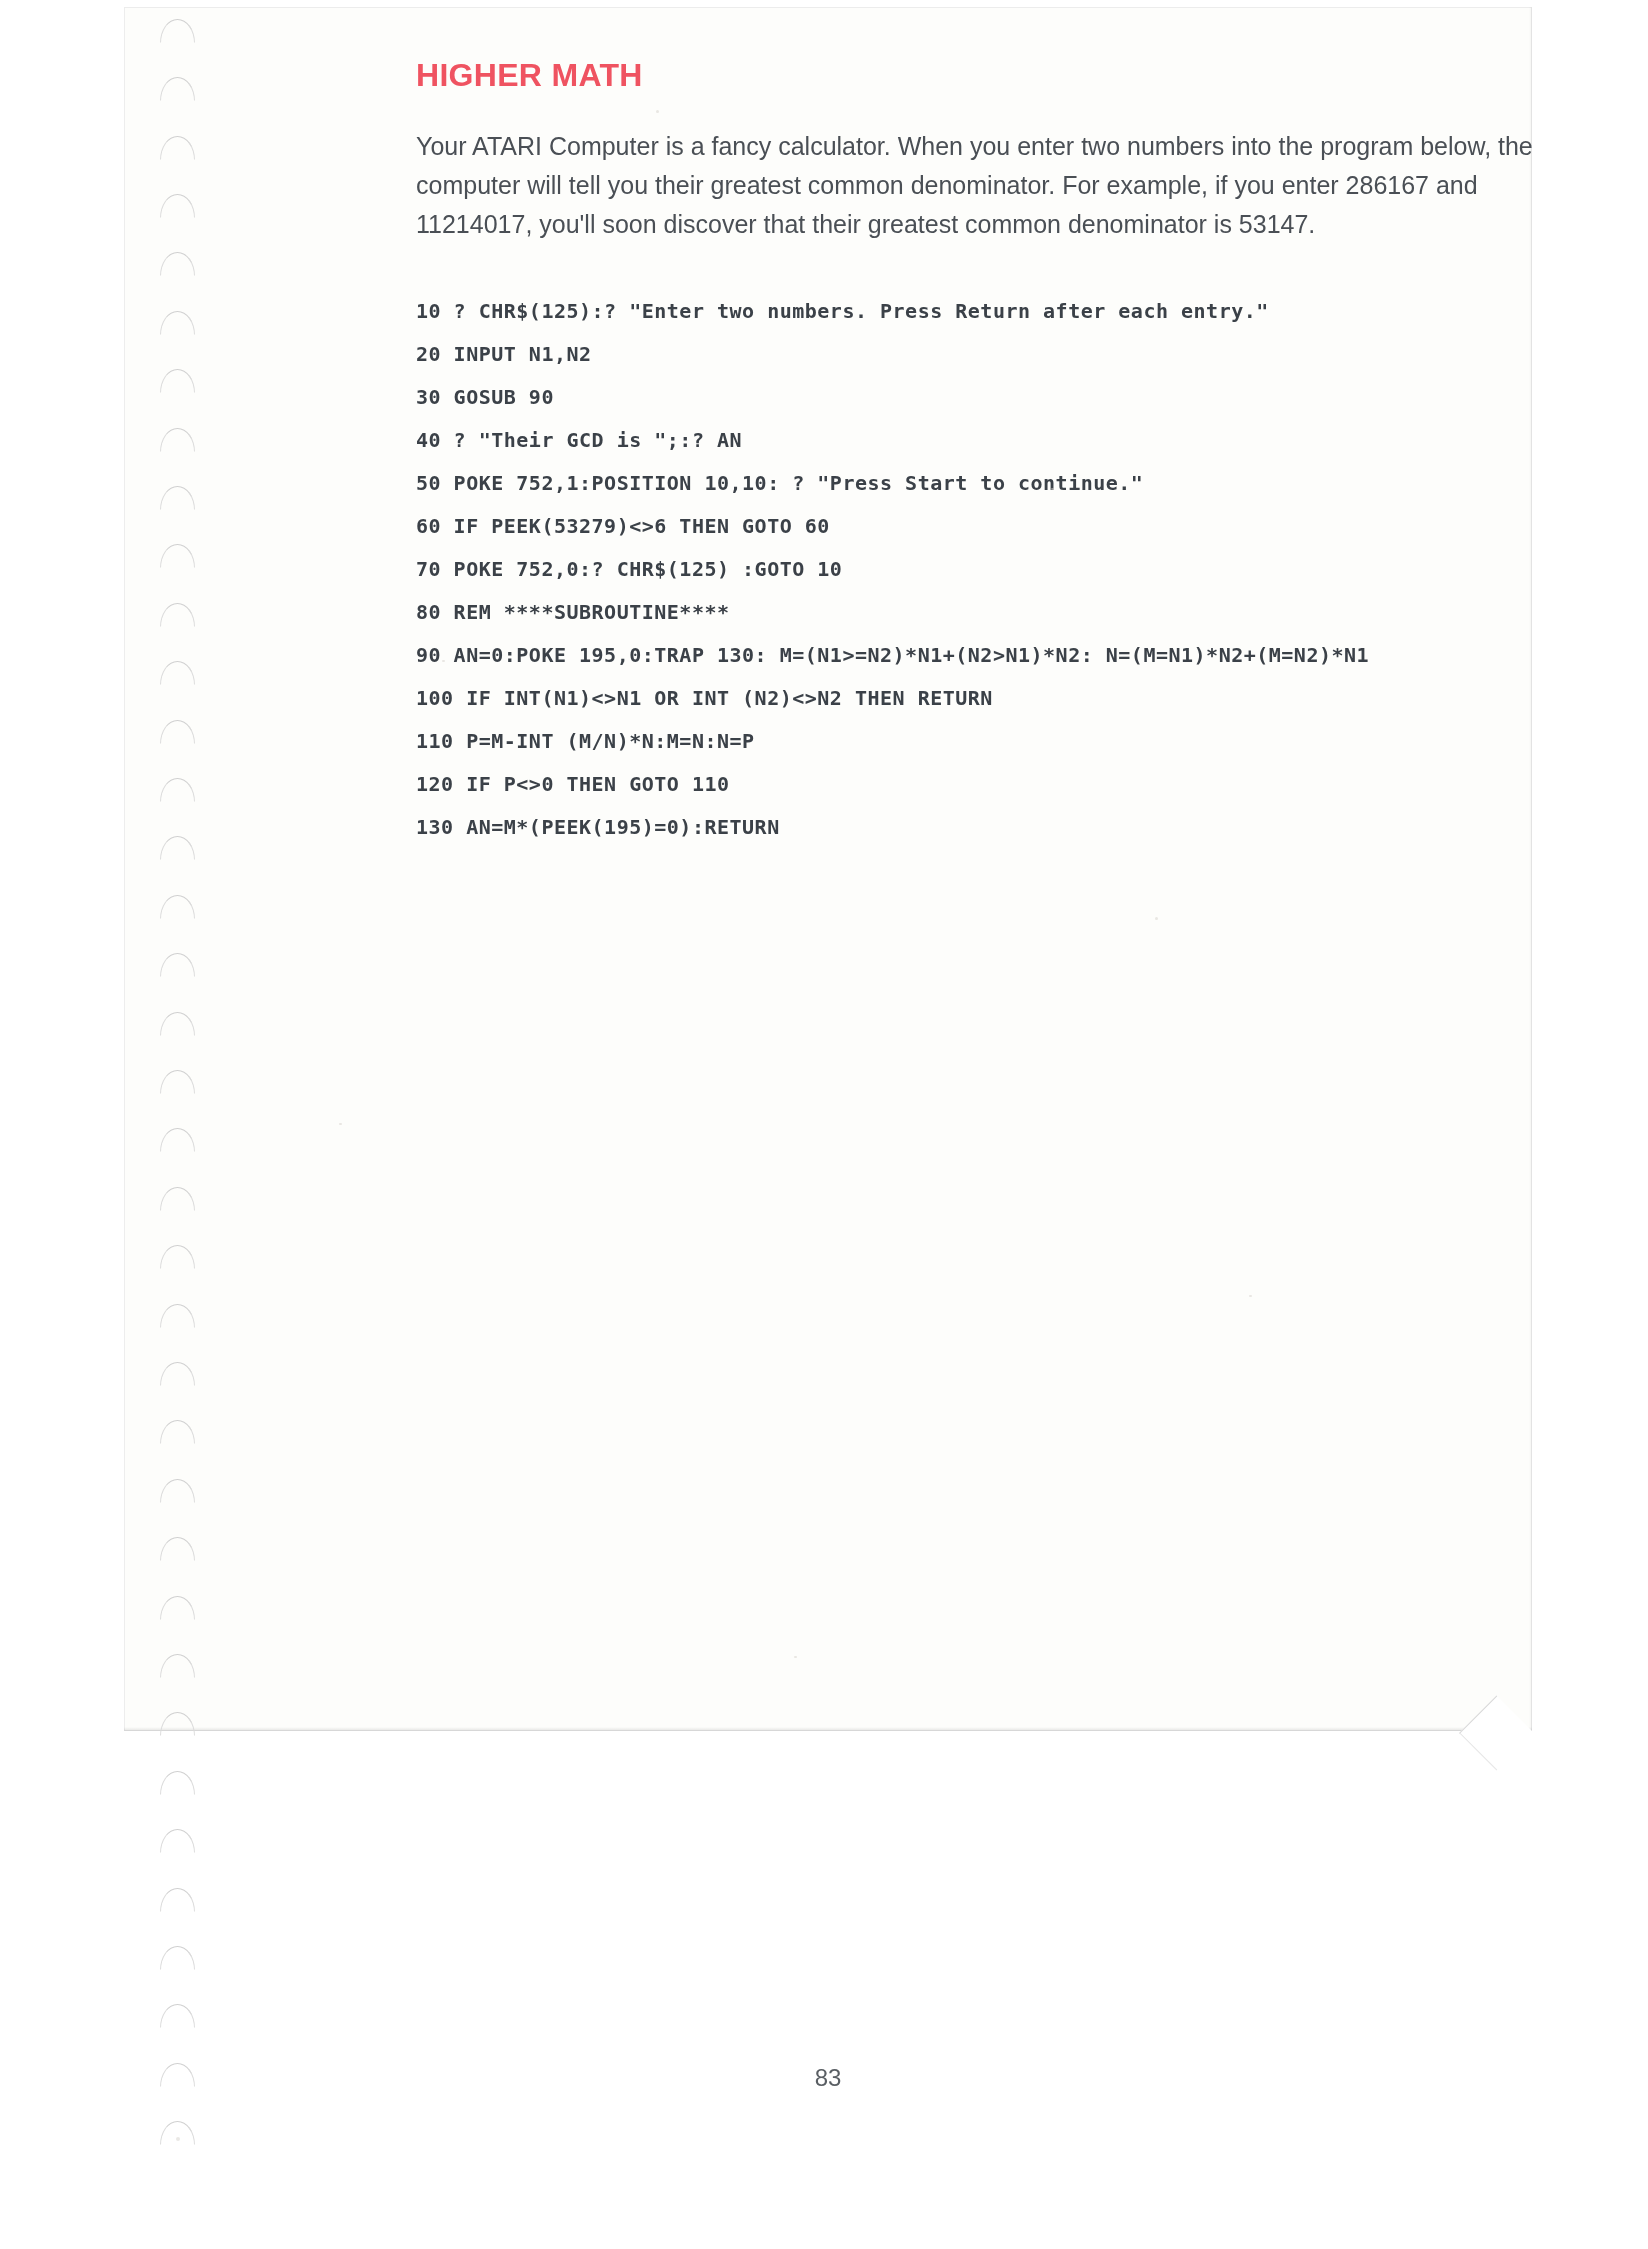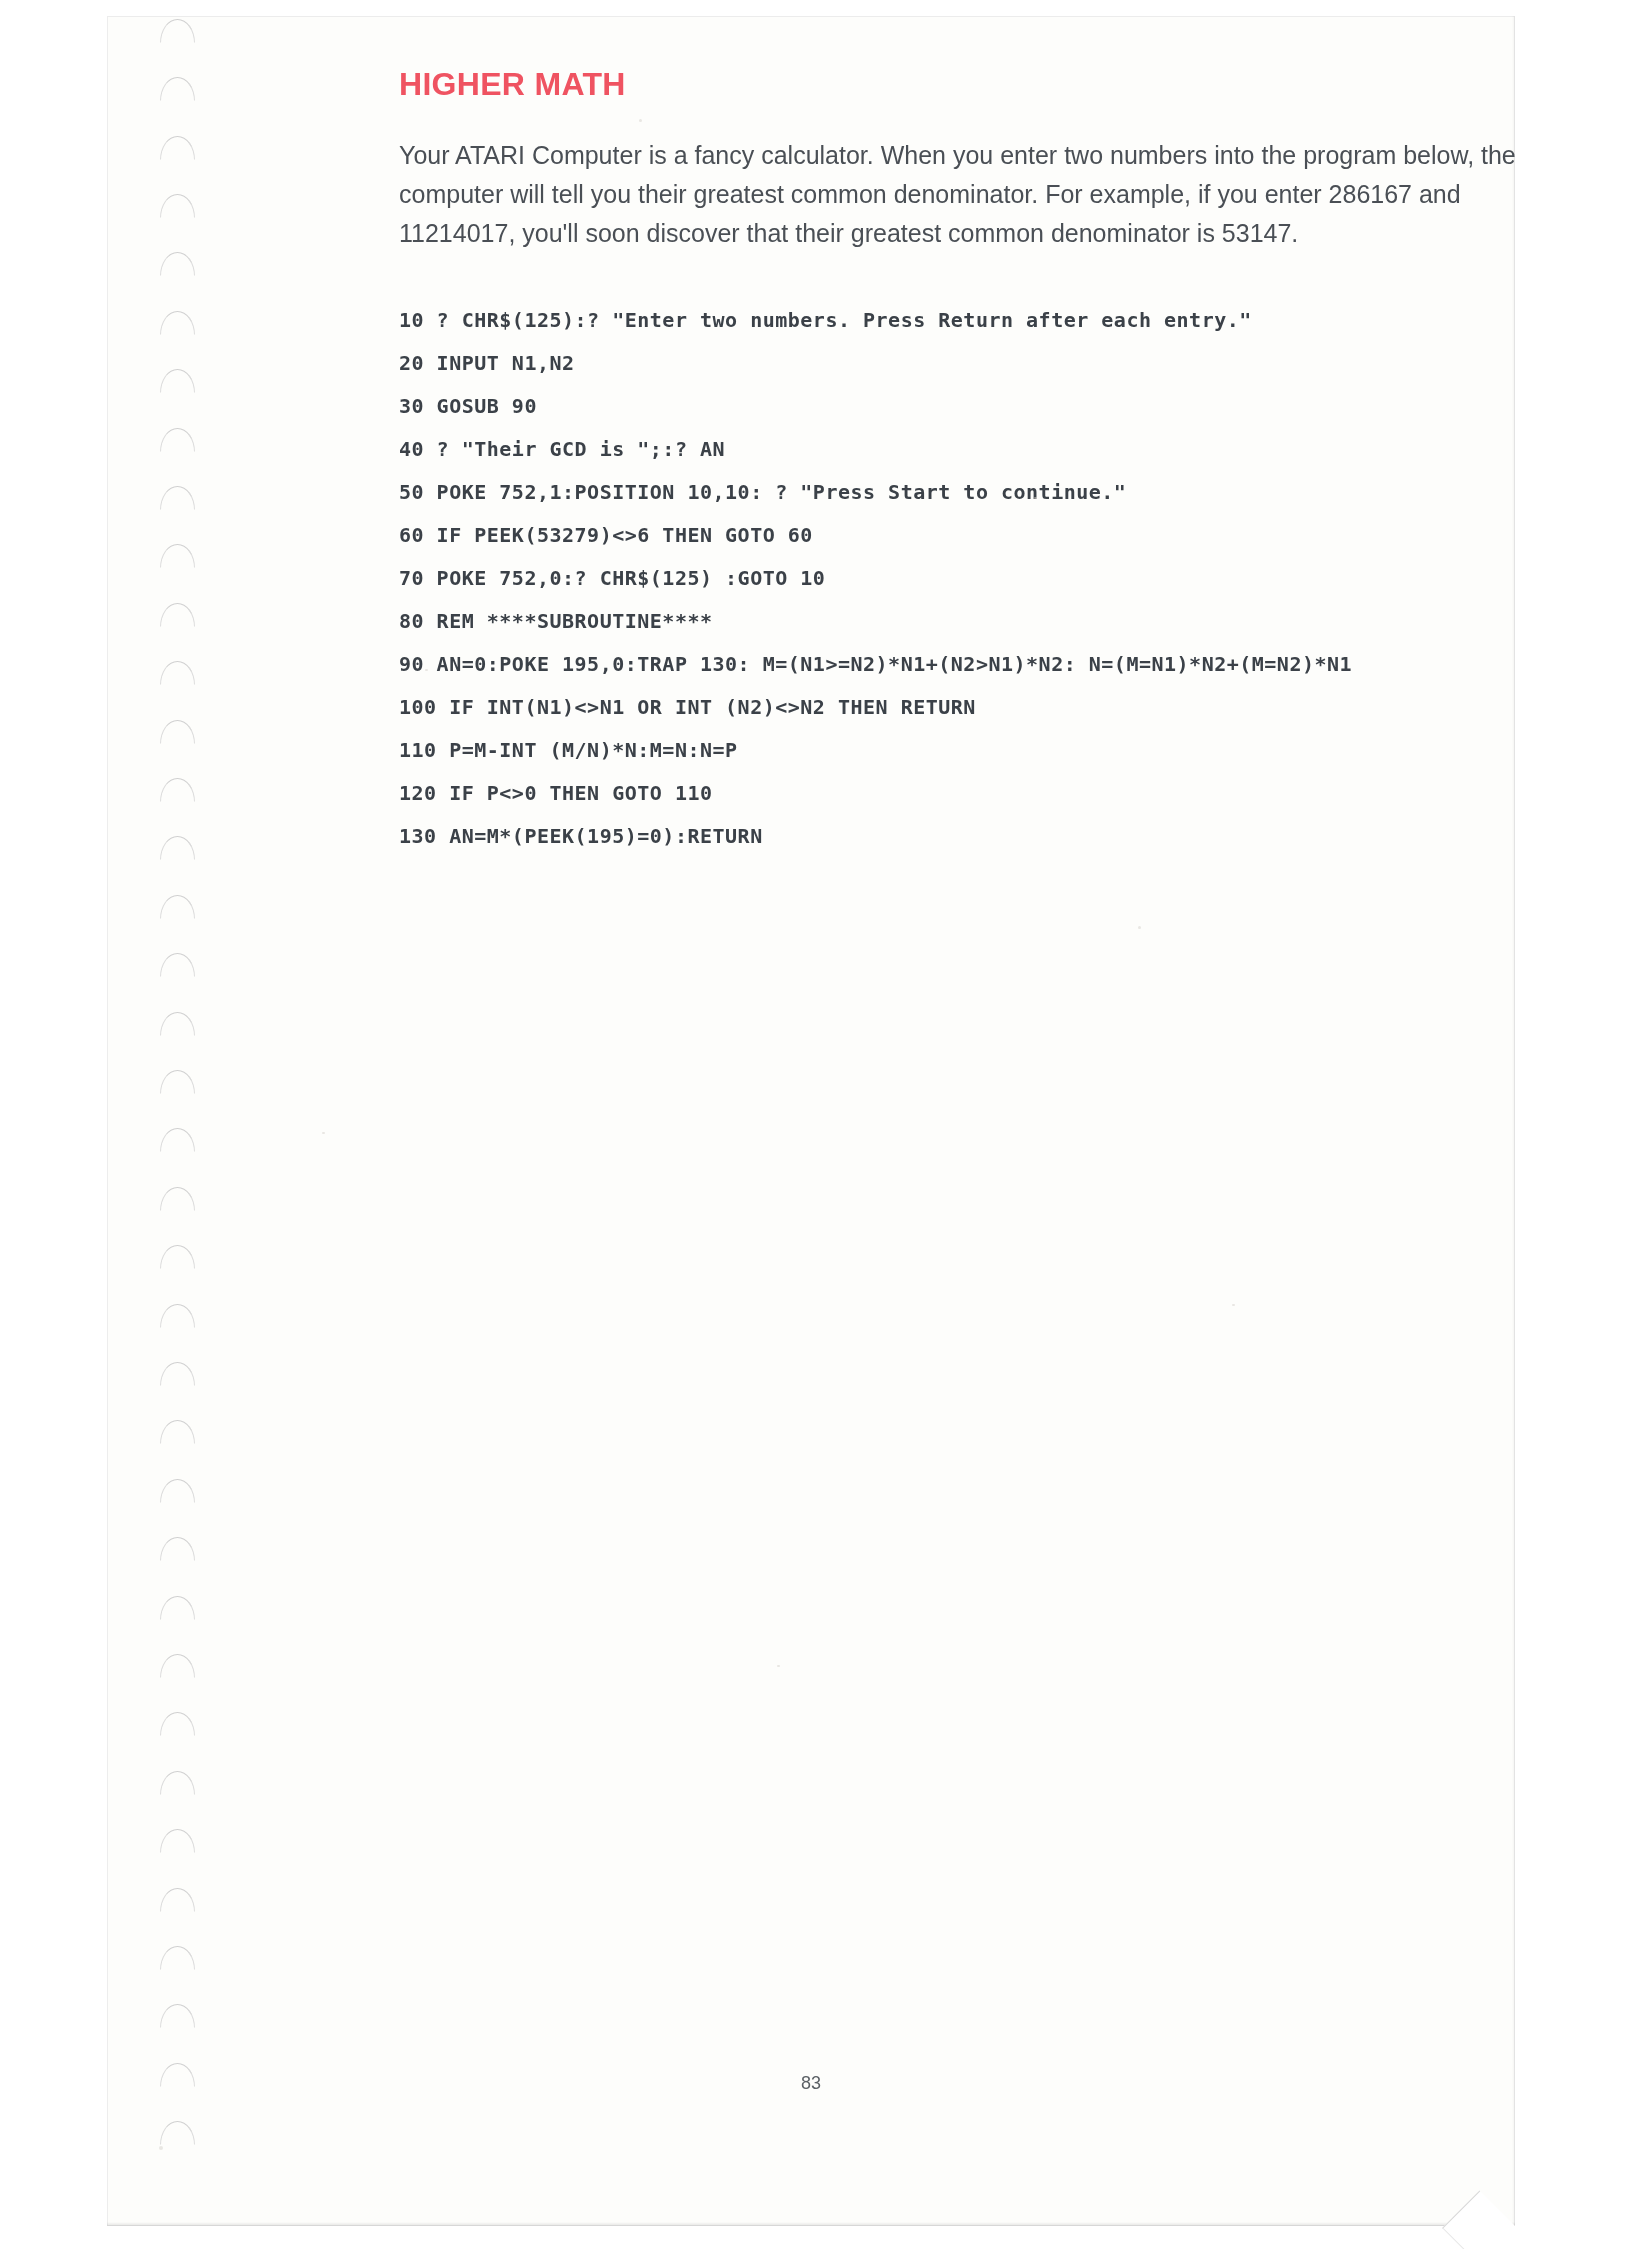--- a/index.html
+++ b/index.html
@@ -11,27 +11,26 @@
     width: 1649px;
     height: 2250px;
     position: relative;
     font-family: "Liberation Sans", sans-serif;
     overflow: hidden;
   }
 
   
   .page {
     position: absolute;
-    left: 107px;
+    left: 124px;
     top: 6.9px;
     width: 1408px;
-    height: 2210px;
+    height: 1724px;
     background: #fdfdfb;
     box-shadow: 0 0 0 0.9px #ececec inset;
-    margin-top: 9px;
   }
   .page-edge-right {
     position: absolute;
     right: 0;
     top: 0;
     width: 3.4px;
     height: 100%;
     background: linear-gradient(to right, rgba(0,0,0,0.00), rgba(0,0,0,0.05));
   }
   .page-edge-bottom {
@@ -117,21 +116,21 @@
   .listing .ln {
     display: block;
   }
 
   .page-number {
     position: absolute;
     left: 0;
     top: 2057px;
     width: 1408px;
     text-align: center;
-    font-size: 18px;
+    font-size: 24px;
     color: #5a5f64;
     font-family: "Liberation Sans", sans-serif;
   }
 
   
   .speck {
     position: absolute;
     background: #d9d6cf;
     border-radius: 50%;
     opacity: .55;

